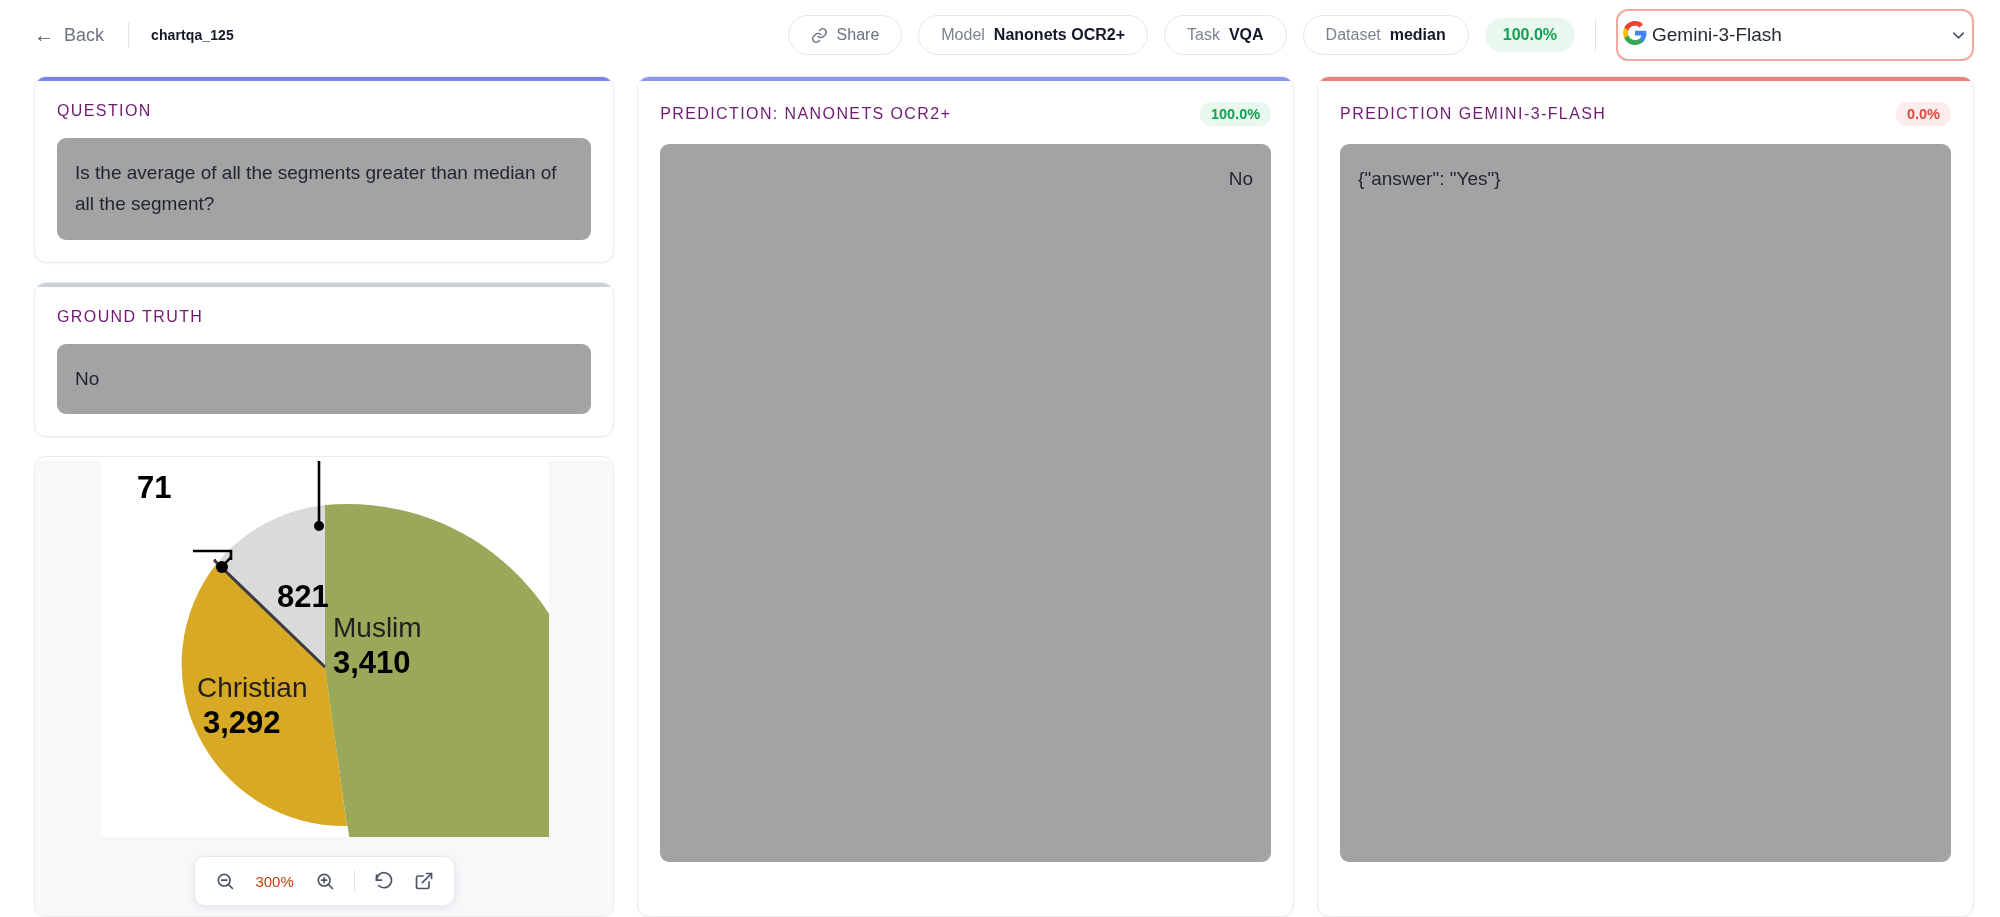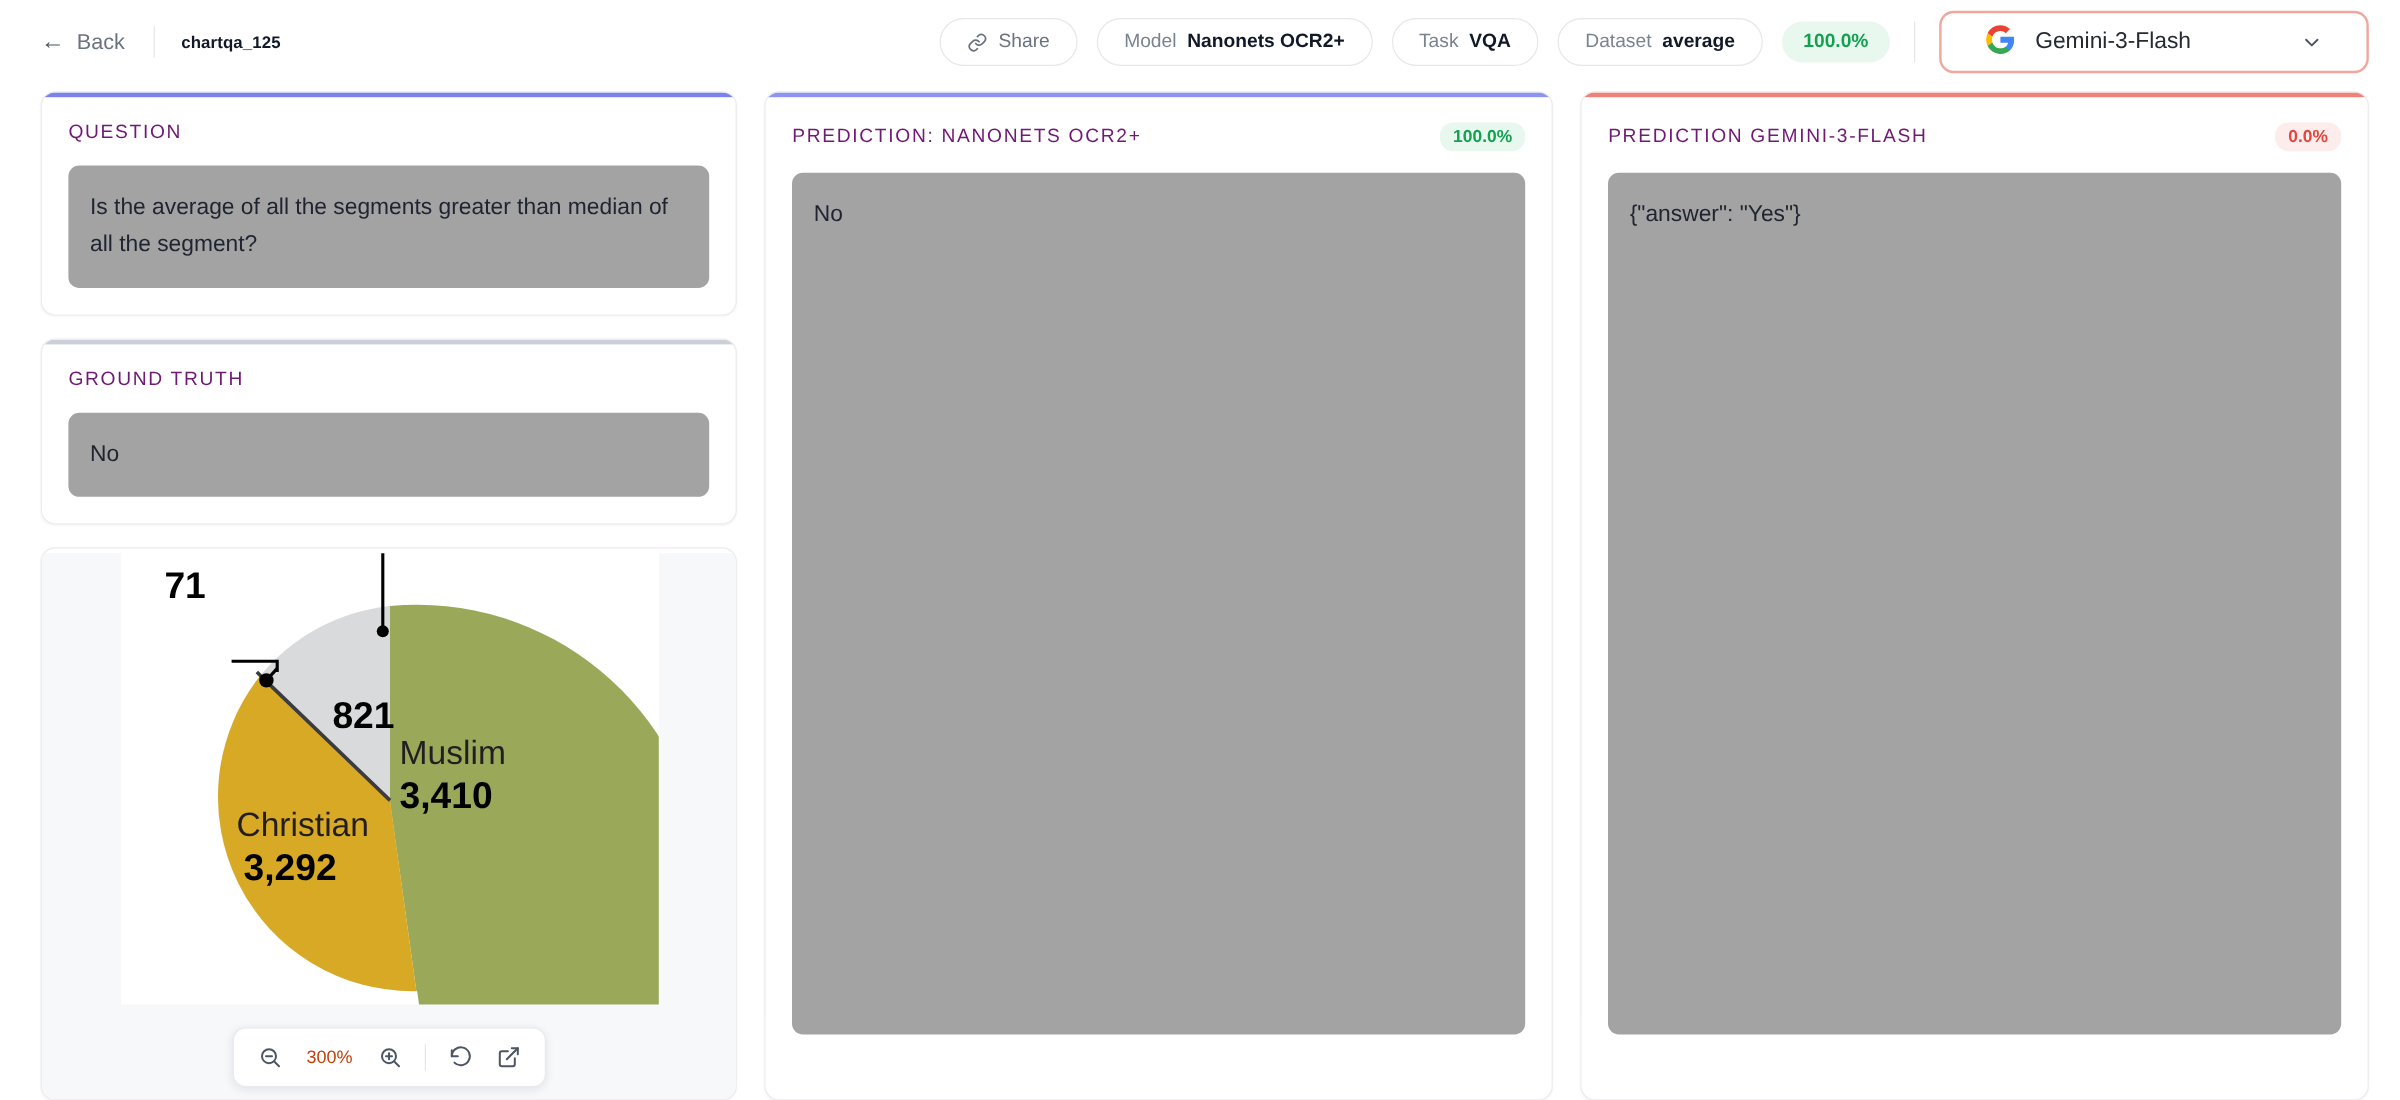--- a/index.html
+++ b/index.html
@@ -56,43 +56,43 @@
     border-radius: 18px;
     background: #e9f8ef; color: #12a150;
     font-size: 16px; font-weight: 700;
     white-space: nowrap;
   }
   .hdr-divider2 {
     width: 1px; height: 34px; background: #e3e5e9;
     margin: 0 4px;
   }
   .model-select {
-    display: flex; align-items: center; gap: 16px;
+    display: flex; align-items: center; gap: 4px;
     height: 52px; width: 358px;
-    padding: 0 36px;
+    padding: 0 4px;
     border: 2px solid #f0a79f; border-radius: 12px;
     background: #fff;
     cursor: pointer;
   }
   .model-select .name {
     font-size: 19px; color: #262b33; font-weight: 400;
     flex: 1;
   }
   .chev { color: #4b5563; display: inline-flex; }
 
   
   .board {
     display: flex;
     gap: 23px;
     padding: 6px 26px 0 34px;
     height: 847px;
   }
   .col { display: flex; flex-direction: column; gap: 19px; }
   .col-left { width: 590px; }
-  .col-mid  { width: 668px; }
+  .col-mid  { width: 668px; text-align: right; }
   .col-right{ width: 668px; }
 
   .card {
     background: #ffffff;
     border: 1px solid #ececef;
     border-radius: 12px;
     box-shadow: 0 1px 2px rgba(16,24,40,.04);
     position: relative;
     overflow: hidden;
   }
@@ -213,21 +213,21 @@
       <span class="val">Nanonets OCR2+</span>
     </div>
 
     <div class="pill">
       <span class="lbl">Task</span>
       <span class="val">VQA</span>
     </div>
 
     <div class="pill">
       <span class="lbl">Dataset</span>
-      <span class="val">average</span>
+      <span class="val">median</span>
     </div>
 
     <div class="score-pill">100.0%</div>
 
     <div class="hdr-divider2"></div>
 
     <div class="model-select">
       <span>
         <svg width="26" height="26" viewBox="0 0 48 48">
           <path fill="#4285F4" d="M45.1 24.5c0-1.6-.1-3.2-.4-4.7H24v8.9h11.8c-.5 2.8-2 5.1-4.4 6.7v5.5h7.1c4.2-3.8 6.6-9.5 6.6-16.4z"></path>

